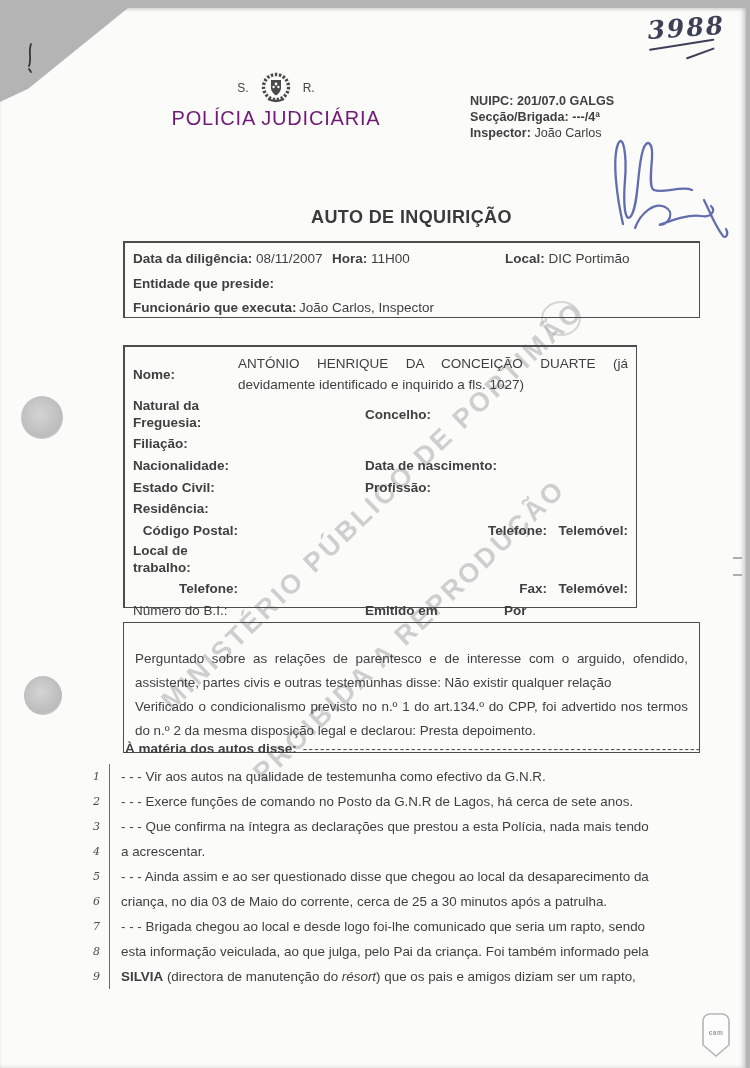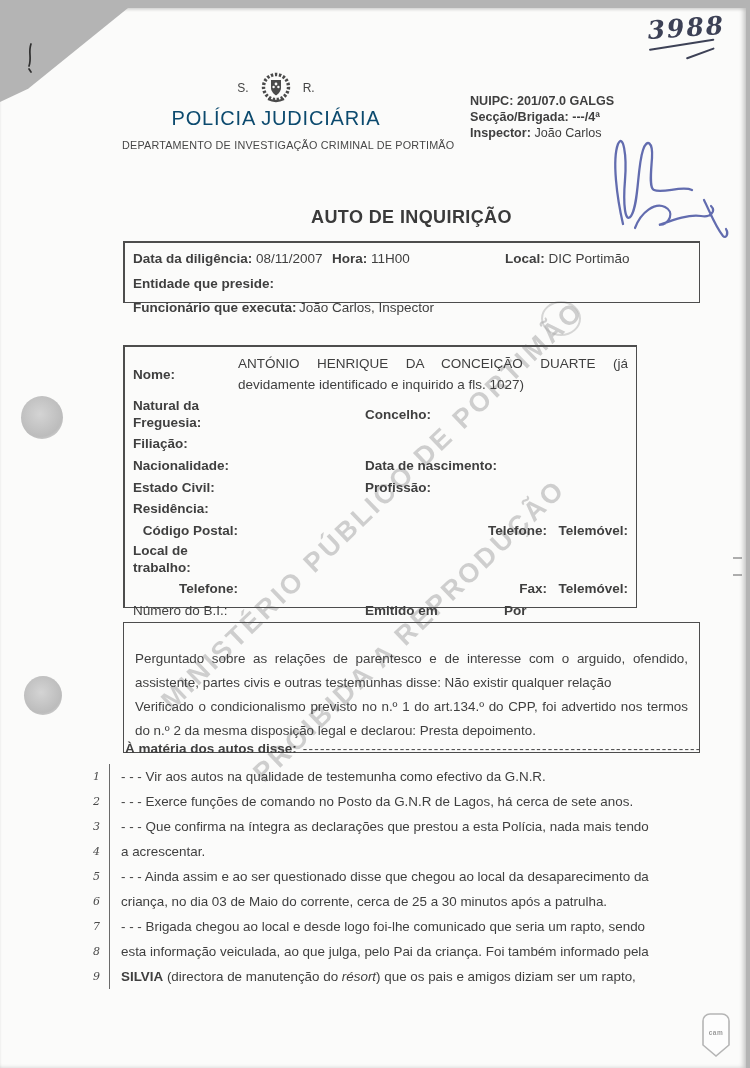--- a/index.html
+++ b/index.html
@@ -22,30 +22,30 @@
   
   .hole{position:absolute;border-radius:50%;
         background:radial-gradient(circle at 45% 42%, #d4d4d4 0%, #bcbcbc 66%, #ececec 100%);}
   .hole1{left:21px;top:396px;width:42px;height:43px;}
   .hole2{left:24px;top:676px;width:38px;height:39px;}
 
   
   .hdr{position:absolute;left:122px;top:72px;width:308px;text-align:center;z-index:2;}
   .hdr-sr{display:flex;align-items:center;justify-content:center;gap:9px;font-size:12px;color:#444;}
   .hdr-ministry{margin-top:9px;font-size:11.5px;letter-spacing:.6px;color:#474747;}
-  .hdr-org{margin-top:3px;font-size:20px;letter-spacing:.8px;color:#0c4a6e;}
+  .hdr-org{margin-top:3px;font-size:20px;letter-spacing:.8px;color:#701a75;}
   .hdr-dept{margin-top:9px;font-size:10.8px;letter-spacing:.2px;white-space:nowrap;color:#474747;}
 
   .case{position:absolute;left:470px;top:93px;width:240px;font-size:12.6px;line-height:16px;z-index:2;}
 
   .title{position:absolute;left:123px;top:207px;width:577px;text-align:center;
          font-size:18px;font-weight:700;letter-spacing:.4px;color:#3a3a3a;z-index:2;}
 
   
-  .dil{position:absolute;left:123px;top:241px;width:577px;height:62px;box-sizing:border-box;
+  .dil{position:absolute;left:123px;top:241px;width:577px;height:77px;box-sizing:border-box;
        border:2px solid #4d4d4d;border-right-width:1.5px;border-bottom-width:1.5px;
        padding:3px 8px;font-size:13.5px;z-index:2;background:transparent;}
   .dil-r1{display:grid;grid-template-columns:199px 173px 1fr;height:25px;align-items:center;}
   .dil-r2{height:24px;display:flex;align-items:center;}
   .dil-r3{display:grid;grid-template-columns:166px 1fr;height:25px;align-items:center;}
 
   
   .idt{position:absolute;left:123px;top:345px;width:514px;height:263px;box-sizing:border-box;
        border:2px solid #4d4d4d;border-right-width:1.5px;border-bottom-width:1.5px;
        padding:5px 8px 0;font-size:13.5px;z-index:2;}
@@ -132,21 +132,20 @@
           <path d="M13 8 h10 v8 c0 4.5 -5 7.5 -5 7.5 s-5 -3 -5 -7.5 z"></path>
           <circle cx="18" cy="12" r="1.4" fill="#fbfbfa"></circle>
           <circle cx="15.6" cy="15" r="1.2" fill="#fbfbfa"></circle>
           <circle cx="20.4" cy="15" r="1.2" fill="#fbfbfa"></circle>
           <path d="M10 27 q8 4 16 0" fill="none" stroke="#4a4a4a" stroke-width="2.4"></path>
         </g>
       </svg>
       <span>R.</span>
     </div>
     <div class="hdr-org">POLÍCIA JUDICIÁRIA</div>
-    <div class="hdr-dept">DEPARTAMENTO DE INVESTIGAÇÃO CRIMINAL DE PORTIMÃO</div>
   </div>
 
   <div class="case">
     <div><span class="b">NUIPC:</span> <span class="b">201/07.0 GALGS</span></div>
     <div><span class="b">Secção/Brigada:</span> <span class="b">---/4ª</span></div>
     <div><span class="b">Inspector:</span> <span>João Carlos</span></div>
   </div>
 
   <svg class="sig" style="left:597px;top:128px;" width="100" height="100" viewBox="0 0 100 100">
     <path d="M26 96 C20 70 15 32 21 16 C26 5 30 26 28 52 C26 76 28 96 34 88 C42 76 40 40 46 22 C50 10 56 14 55 30 C54 44 52 60 57 62 C66 66 85 57 95 62" fill="none" stroke="#5560a8" stroke-width="2.3" stroke-linecap="round" opacity=".92"></path>

